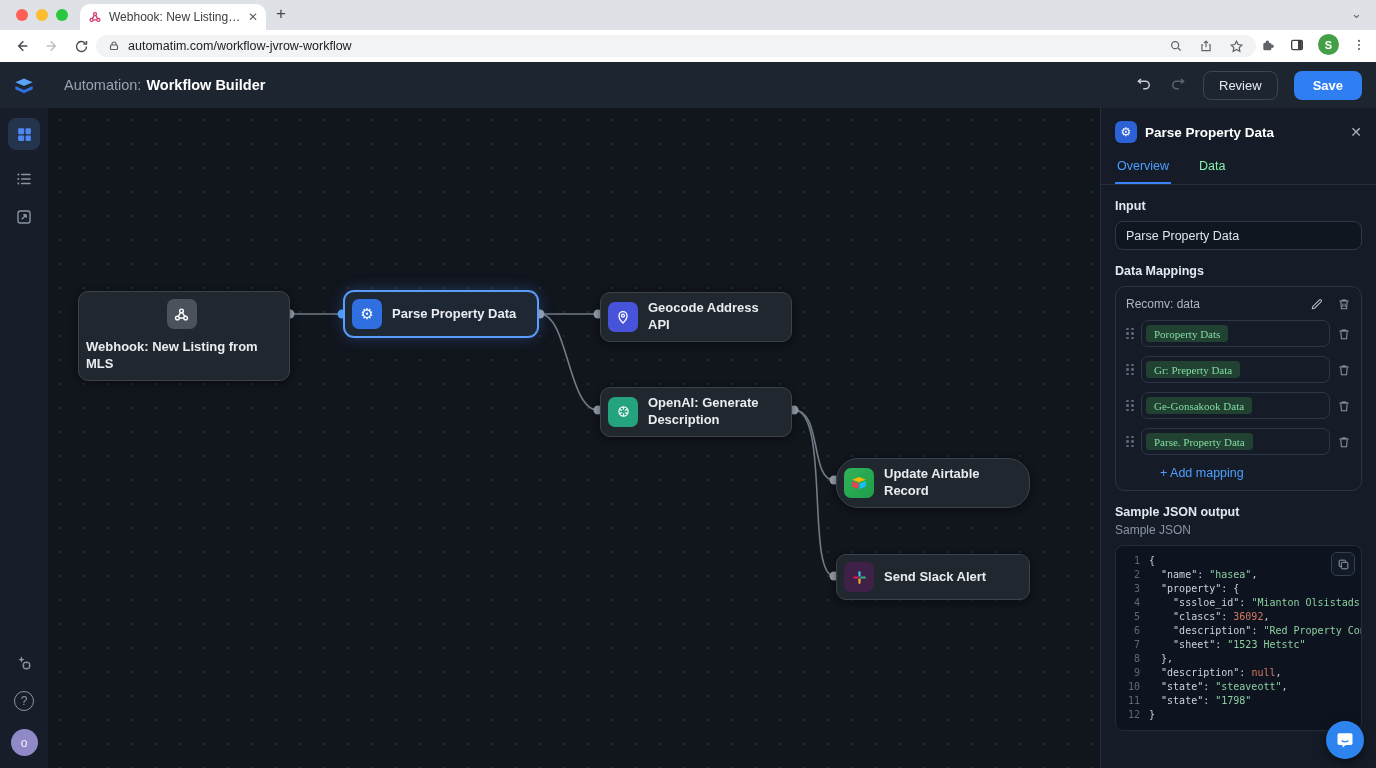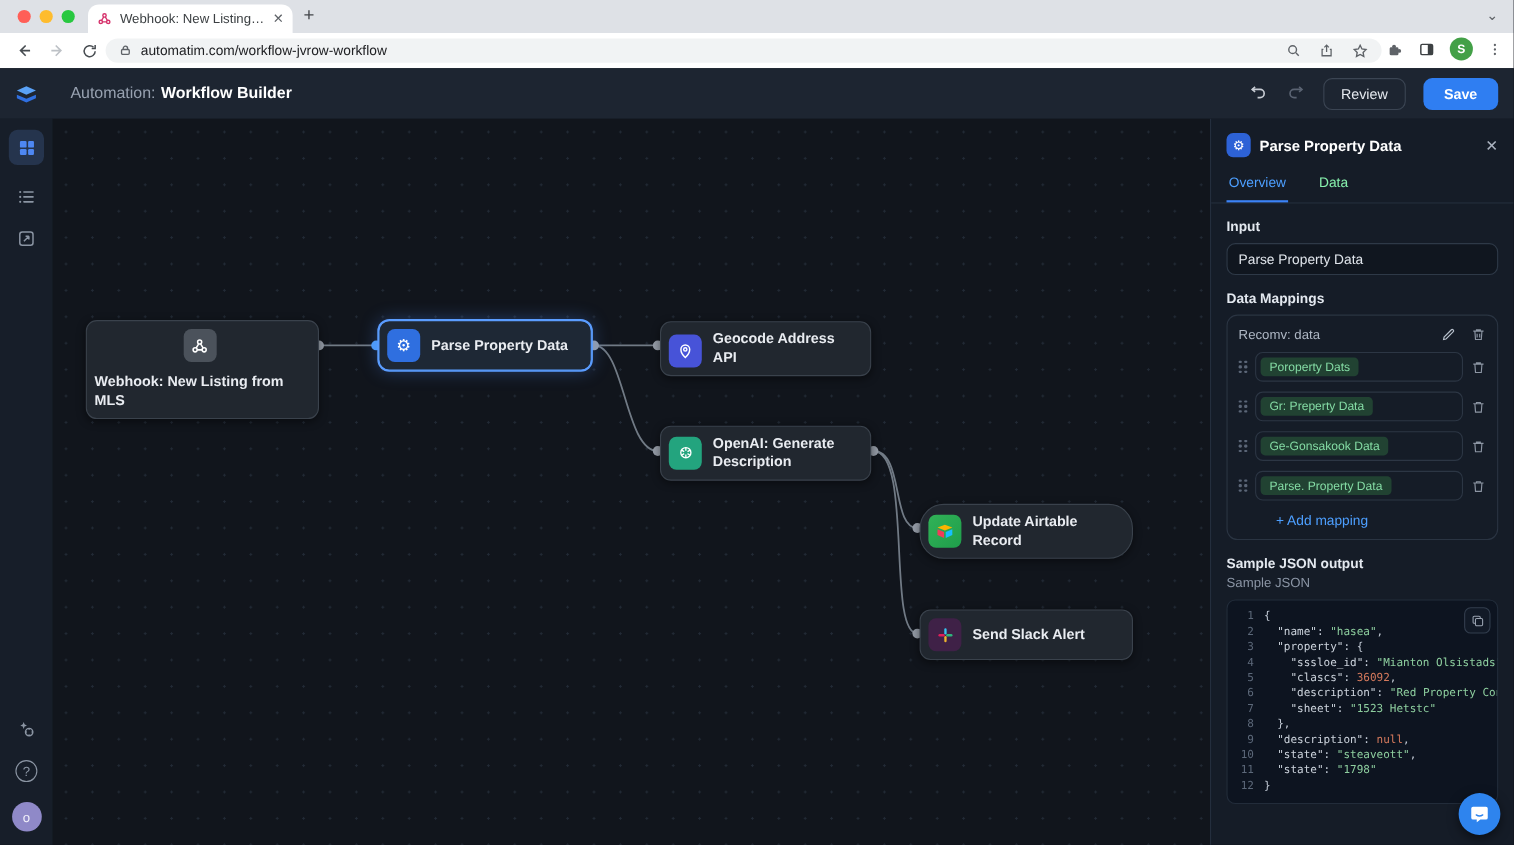--- a/index.html
+++ b/index.html
@@ -86,21 +86,21 @@
   .map-card { border:1px solid #2a3442; border-radius:10px; padding:10px; margin-top:2px; }
   .map-head { display:flex; align-items:center; }
   .map-head-title { flex:1; font-size:12px; color:#aeb7c4; }
   .map-head-icons { display:flex; gap:13px; align-items:center; }
   .map-row { display:flex; align-items:center; gap:7px; margin-top:9px; }
   .drag { display:grid; grid-template-columns:repeat(2,3px); grid-gap:2px; }
   .drag i { width:2.5px; height:2.5px; border-radius:50%; background:#5b6677; }
   .map-field { flex:1; height:27px; border:1px solid #2c3644; border-radius:7px; display:flex;
     align-items:center; padding:0 4px; }
   .chip { background:#214232; color:#84dba4; font-size:11px; padding:2.5px 8px; border-radius:4px;
-    white-space:nowrap; }
+    white-space:nowrap;font-family:Liberation Serif, serif; }
   .add-link { margin-top:11px; font-size:12.5px; color:#4d9fff; cursor:pointer;margin-left:34px; }
   .codeblock { position:relative; margin-top:8px; background:#0d1420; border:1px solid #222c3a;
     border-radius:8px; padding:8px 0; font-family:"DejaVu Sans Mono", monospace; }
   .copy-btn { position:absolute; top:6px; right:6px; width:24px; height:24px; border:1px solid #333e4e;
     border-radius:6px; display:flex; align-items:center; justify-content:center; cursor:pointer;
     background:#121a27; }
   .cl { display:flex; font-size:10px; line-height:14px; }
   .ln { width:24px; text-align:right; margin-right:9px; color:#5c6879; flex:none; }
   .cc { white-space:pre; overflow:hidden; color:#c3cbd6; }
   .tk { color:#ccd3dc; } .ts { color:#8ecf9f; } .tn { color:#d4795c; }
@@ -306,21 +306,21 @@
       </svg>
     </span>
     <span class="nlabel">Webhook: New Listing from MLS</span>
   </div>
 
   <div class="node selected" style="left:296px; top:183px; width:194px;">
     <span class="nicon" style="background:#2f6fe0">⚙</span>
     <span class="nlabel">Parse Property Data</span>
   </div>
 
-  <div class="node" style="left:552px; top:184px; width:192px;align-items:flex-end;">
+  <div class="node" style="left:552px; top:184px; width:192px;">
     <span class="nicon" style="background:#4753d8">
       <svg width="16" height="16" viewBox="0 0 24 24" fill="none" stroke="#fff" stroke-width="2">
         <path d="M12 21s-6-5.6-6-11a6 6 0 1 1 12 0c0 5.4-6 11-6 11z"></path>
           <circle cx="12" cy="10" r="2.2"></circle>
       </svg>
     </span>
     <span class="nlabel">Geocode Address API</span>
   </div>
 
   <div class="node" style="left:552px; top:279px; width:192px;">

